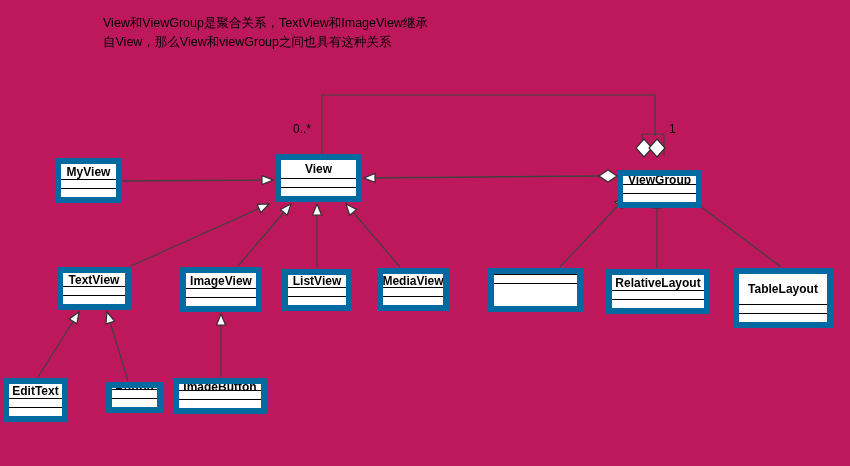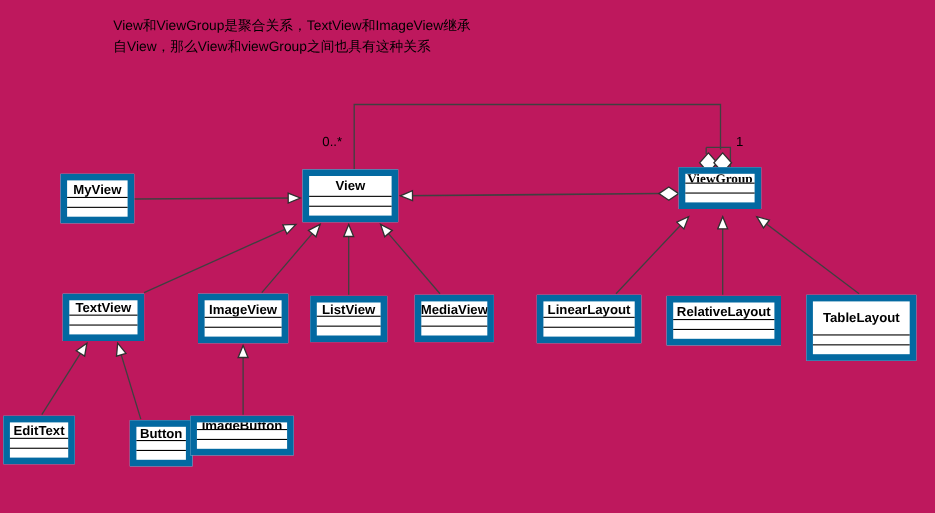--- a/index.html
+++ b/index.html
@@ -32,30 +32,30 @@
   .uml-comp{height:8px;border-top:1px solid #000;}
   .mult{
     position:absolute;font-size:12px;color:#000;
   }
   #mult-view{left:293px;top:122px;}
   #mult-viewgroup{left:669px;top:122px;}
 
   
   #c-myview        {left:55px;  top:158px; width:67px;  height:45px;}
   #c-view          {left:275px; top:154px; width:87px;  height:48px;}
-  #c-viewgroup     {left:617px; top:152px; width:75px;  height:38px;font-family:Liberation Serif, serif;}
+  #c-viewgroup     {left:617px; top:170px; width:85px;  height:38px;}
   #c-textview      {left:57px;  top:267px; width:74px;  height:43px;}
   #c-imageview     {left:180px; top:267px; width:82px;  height:45px;}
   #c-listview      {left:282px; top:269px; width:70px;  height:42px;}
   #c-mediaview     {left:377px; top:268px; width:72px;  height:43px;justify-content:flex-end;}
   #c-linearlayout  {left:488px; top:268px; width:95px;  height:44px;}
   #c-relativelayout{left:606px; top:269px; width:104px; height:45px;}
   #c-tablelayout   {left:733px; top:268px; width:100px; height:60px;}
   #c-edittext      {left:3px;   top:378px; width:65px;  height:44px;}
-  #c-button        {left:106px; top:382px; width:57px;  height:42px;margin-left:12px;}
+  #c-button        {left:106px; top:382px; width:57px;  height:31px;}
   #c-imagebutton   {left:173px; top:378px; width:94px;  height:36px;}
 </style>
 </head>
 <body>
 
 <div id="stage">
 
   <div id="annotation">View和ViewGroup是聚合关系，TextView和ImageView继承
 自View，那么View和viewGroup之间也具有这种关系</div>
 
@@ -125,21 +125,20 @@
     <div class="uml-comp"></div>
   </div>
 
   <div class="uml-class" id="c-mediaview">
     <div class="uml-title">MediaView</div>
     <div class="uml-comp"></div>
     <div class="uml-comp"></div>
   </div>
 
   <div class="uml-class" id="c-linearlayout">
-    <div class="uml-title">LinearLayout</div>
     <div class="uml-comp"></div>
     <div class="uml-comp"></div>
   </div>
 
   <div class="uml-class" id="c-relativelayout">
     <div class="uml-title">RelativeLayout</div>
     <div class="uml-comp"></div>
     <div class="uml-comp"></div>
   </div>
 

